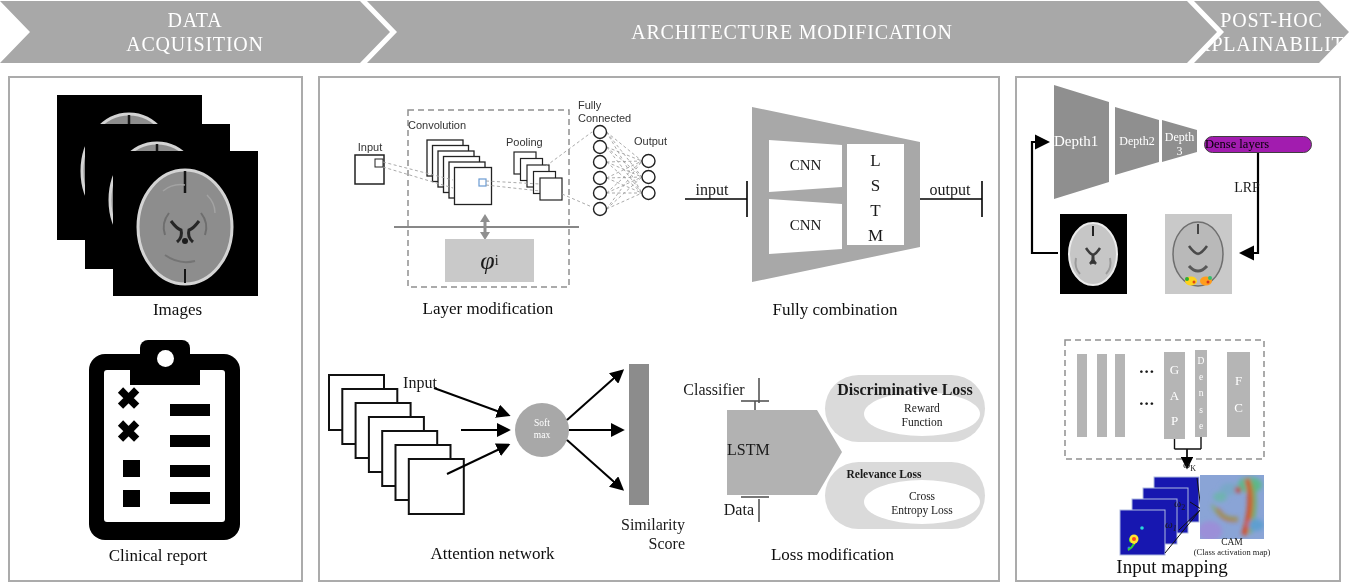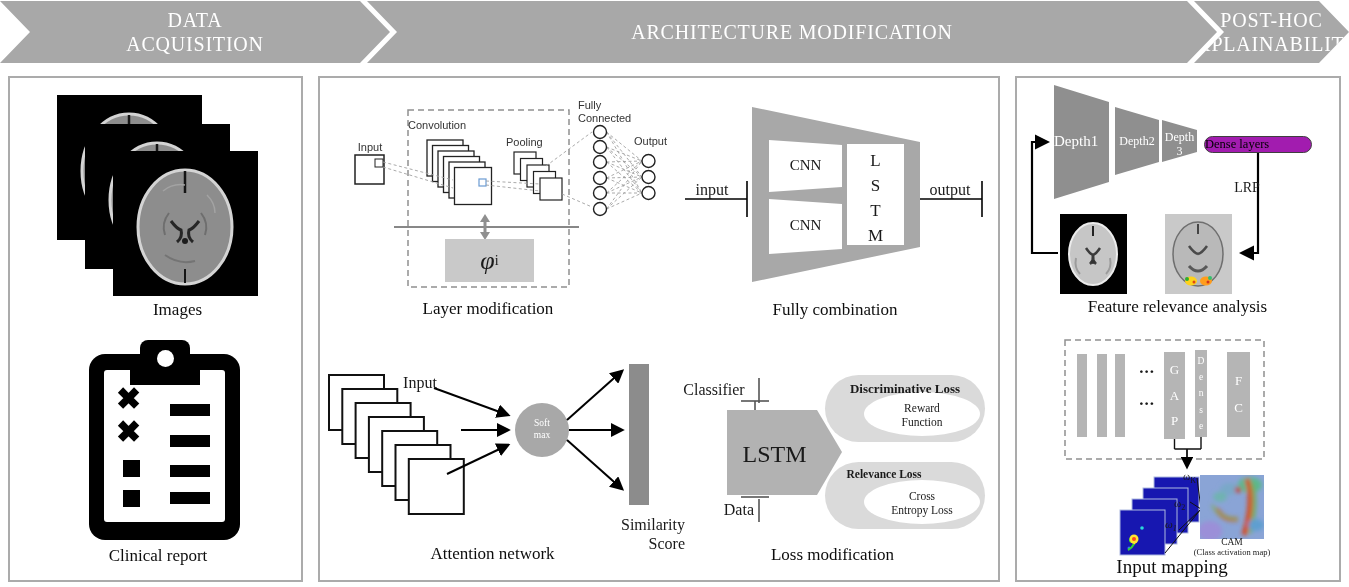--- a/index.html
+++ b/index.html
@@ -248,22 +248,22 @@
     <div>max</div>
   </div>
   <div class="lbl" style="left:275px;top:437px;width:90px;text-align:right;font-size:16px;line-height:1.2">
     <div>Similarity</div>
     <div>Score</div>
   </div>
   <div class="cap" style="left:85px;width:175px;top:466px">Attention network</div>
 
   <div class="lbl" style="left:352px;top:303px;width:84px;text-align:center;font-size:16px">Classifier</div>
   <div class="lbl" style="left:370px;top:423px;width:64px;text-align:right;font-size:16px">Data</div>
-  <div class="lbl" style="left:407px;top:363px;width:95px;text-align:center;font-size:24px">LSTM</div>
-  <div class="lbl" style="left:505px;top:303px;width:160px;text-align:center;font-size:13px;font-weight:bold">Discriminative Loss</div>
+  <div class="lbl" style="left:407px;top:363px;width:95px;font-size:16px">LSTM</div>
+  <div class="lbl" style="left:505px;top:303px;width:160px;text-align:center;font-size:16px;font-weight:bold">Discriminative Loss</div>
   <div class="lbl" style="left:542px;top:323px;width:120px;text-align:center;font-size:11.5px;line-height:1.25">
     <div>Reward</div>
     <div>Function</div>
   </div>
   <div class="lbl" style="left:484px;top:390px;width:160px;text-align:center;font-size:11.5px;font-weight:bold">Relevance Loss</div>
   <div class="lbl" style="left:542px;top:411px;width:120px;text-align:center;font-size:11.5px;line-height:1.25">
     <div>Cross</div>
     <div>Entropy Loss</div>
   </div>
   <div class="cap" style="left:425px;width:175px;top:467px">Loss modification</div>
@@ -355,42 +355,41 @@
       <path d="M42,32 q-5,7 -9,8" stroke="#4a4a4a" stroke-width="2.5" fill="none"></path>
       <path d="M24,52 q9,10 18,0" stroke="#585858" stroke-width="3" fill="none"></path>
       <ellipse cx="26" cy="67" rx="6" ry="4.5" fill="#ffd21c"></ellipse>
       <ellipse cx="41" cy="67" rx="6" ry="4.5" fill="#ff9d1c"></ellipse>
       <circle cx="22" cy="65" r="2" fill="#2fae2f"></circle>
       <circle cx="45" cy="64" r="2" fill="#34c06e"></circle>
       <circle cx="29" cy="68" r="1.5" fill="#e04a10"></circle>
       <circle cx="43" cy="68" r="1.5" fill="#d0351f"></circle>
     </svg>
   </div>
-  <div class="cap" style="left:0;width:321px;top:219px">Feature relevance analysis</div>
 
   <div class="lbl" style="left:113px;top:280px;width:34px;text-align:center;font-size:17px;font-weight:bold;letter-spacing:1px">...</div>
   <div class="lbl" style="left:113px;top:312px;width:34px;text-align:center;font-size:17px;font-weight:bold;letter-spacing:1px">...</div>
   <div class="vbar" style="left:147px;top:274px;width:21px;height:87px;font-size:13px">
     <span>G</span>
     <span>A</span>
     <span>P</span>
   </div>
   <div class="vbar" style="left:178px;top:272px;width:12px;height:87px;font-size:9.5px">
     <span>D</span>
     <span>e</span>
     <span>n</span>
     <span>s</span>
     <span>e</span>
   </div>
   <div class="vbar" style="left:210px;top:274px;width:23px;height:85px;font-size:13px;padding:10px 0;box-sizing:border-box">
     <span>F</span>
     <span>C</span>
   </div>
 
-  <div class="lbl" style="left:166px;top:392px;font-size:11px;">
+  <div class="lbl" style="left:166px;top:380px;font-size:11px;">
     <span>ω</span><sub style="font-size:8px">K</sub>
   </div>
   <div class="lbl" style="left:157px;top:419px;font-size:11px;">
     <span>ω</span><sub style="font-size:8px">2</sub>
   </div>
   <div class="lbl" style="left:148px;top:440px;font-size:11px;font-style:italic">
     <span>ω</span><sub style="font-size:8px">1</sub>
   </div>
 
   <div class="abs" style="left:183px;top:397px">

